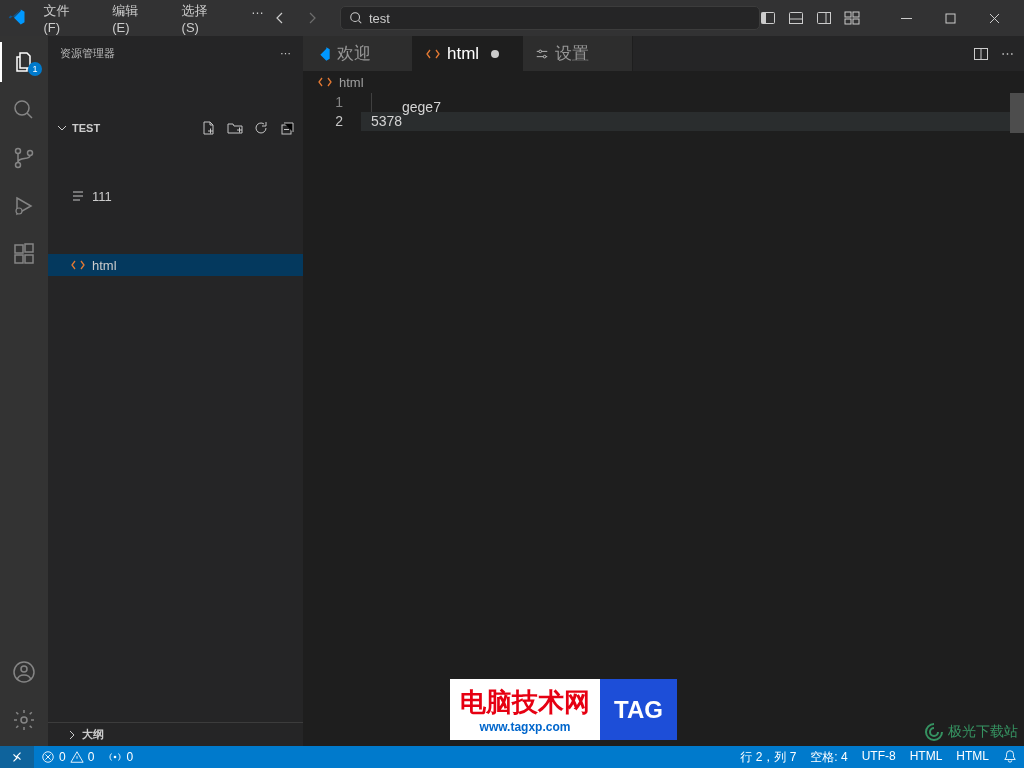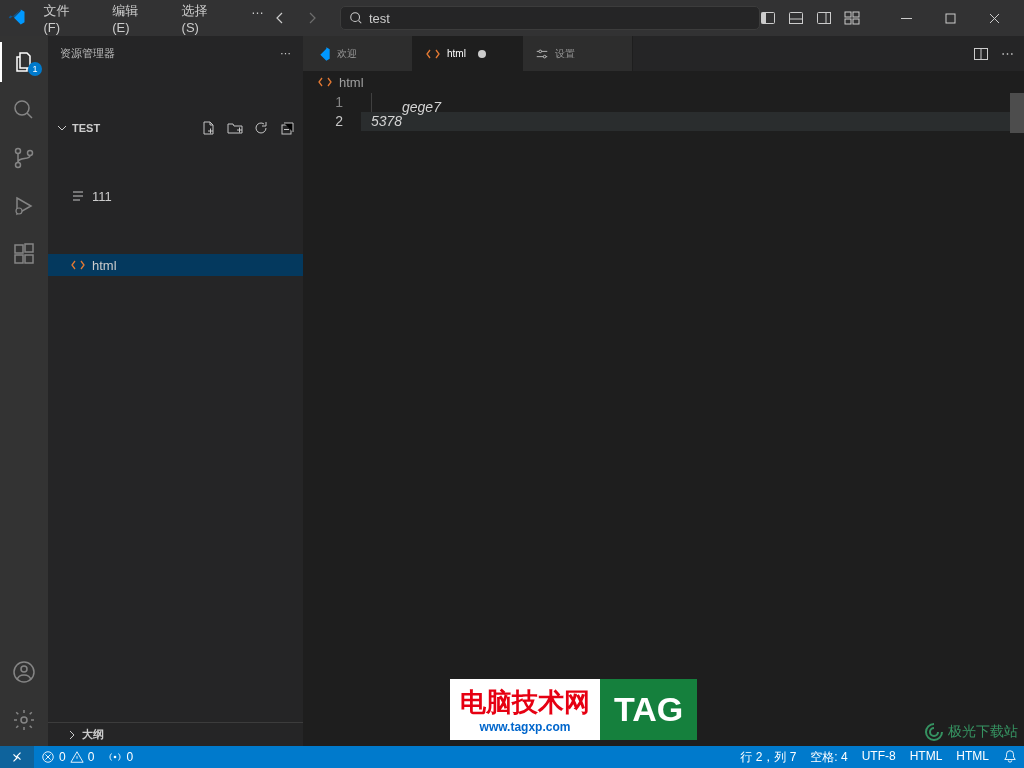--- a/index.html
+++ b/index.html
@@ -28,43 +28,43 @@
 .sidebar-header .actions { color: #cccccc; }
 .tree-section { display: flex; align-items: center; padding: 2px 8px; gap: 4px; font-size: 11px; font-weight: bold; color: #cccccc; }
 .tree-section .sec-actions { margin-left: auto; display: flex; gap: 10px; color: #c5c5c5; }
 .tree-item { display: flex; align-items: center; padding: 2px 0 2px 22px; gap: 6px; height: 22px; cursor: pointer; }
 .tree-item.selected { background: #04395e; }
 .tree-item .file-icon { width: 16px; height: 16px; display: flex; align-items: center; justify-content: center; }
 .tree-spacer { flex: 1; }
 .collapsed-section { display: flex; align-items: center; padding: 4px 18px; gap: 4px; font-size: 11px; font-weight: bold; border-top: 1px solid #3c3c3c; cursor: pointer; }
 .editor-area { flex: 1; background: #1e1e1e; display: flex; flex-direction: column; position: relative; }
 .tabs { height: 35px; background: #252526; display: flex; align-items: stretch; }
-.tab { display: flex; align-items: center; padding: 0 12px; gap: 6px; background: #2d2d2d; color: #969696; cursor: pointer; font-size: 10px; border-right: 1px solid #1e1e1e; min-width: 110px; }
+.tab { display: flex; align-items: center; padding: 0 12px; gap: 6px; background: #2d2d2d; color: #969696; cursor: pointer; font-size: 17px; border-right: 1px solid #1e1e1e; min-width: 110px; }
 .tab.active { background: #1e1e1e; color: #ffffff; }
 .tab .close-dirty { width: 8px; height: 8px; border-radius: 50%; background: #cccccc; margin-left: 6px; }
 .tab-actions { margin-left: auto; display: flex; align-items: center; gap: 12px; padding: 0 10px; color: #cccccc; }
 .breadcrumb { height: 22px; display: flex; align-items: center; padding: 0 14px; gap: 6px; color: #a0a0a0; font-size: 13px; }
 .editor-content { flex: 1; display: flex; position: relative; }
 .gutter { width: 58px; background: #1e1e1e; text-align: right; padding-right: 18px; color: #858585; font-family: Consolas, monospace; font-size: 14px; line-height: 19px; padding-top: 0; }
-.code-area { flex: 1; font-family: Consolas, monospace; font-size: 14px; line-height: 19px; color: #d4d4d4; position: relative; font-style: italic; }
+.code-area { flex: 1; font-family: Consolas, monospace; font-size: 14px; line-height: 19px; color: #d4d4d4; position: relative; }
 .code-line { padding-left: 10px; height: 19px; }
 .code-line.current { background: #2a2d2e; }
 .line-gutter.current { color: #c6c6c6; }
 .indent-guide { border-left: 1px solid #404040; padding-left: 30px; display: inline-block; height: 19px; }
 .minimap-slot { width: 14px; color: #6e7681; font-size: 11px; text-align: center; padding-top: 2px; }
 .scrollbar-v { position: absolute; right: 0; top: 0; width: 14px; height: 40px; background: #4d4d4d; }
 .statusbar { height: 22px; background: #007acc; display: flex; align-items: center; color: #ffffff; font-size: 12px; }
 .status-remote { background: #0e639c; height: 100%; width: 34px; display: flex; align-items: center; justify-content: center; }
 .status-item { padding: 0 7px; display: flex; align-items: center; gap: 4px; height: 100%; cursor: pointer; }
 .status-right { margin-left: auto; display: flex; }
 .watermark { position: absolute; bottom: 28px; left: 450px; display: flex; align-items: stretch; font-weight: bold; }
 .wm-left { background: #fff; padding: 6px 10px; text-align: center; }
 .wm-left .l1 { color: #e60012; font-size: 26px; font-family: "SimHei", sans-serif; }
 .wm-left .l2 { color: #0066cc; font-size: 12px; }
-.wm-right { background: #15803d; color: #fff; font-size: 34px; padding: 6px 14px; display: flex; align-items: center; font-family: Arial; }
+.wm-right { background: #1d4ed8; color: #fff; font-size: 24px; padding: 6px 14px; display: flex; align-items: center; font-family: Arial; }
 .wm-corner { position: absolute; bottom: 26px; right: 6px; color: #3aa76d; font-size: 14px; display: flex; align-items: center; gap: 4px; opacity: 0.85; }
 svg { display: block; }
 </style>
 </head>
 <body>
 
 <div class="titlebar">
   <span class="logo">
     <svg width="18" height="18" viewBox="0 0 24 24">
         <path fill="#0098ff" d="M17 2l5 3v14l-5 3-9-9 9-9z"></path>

